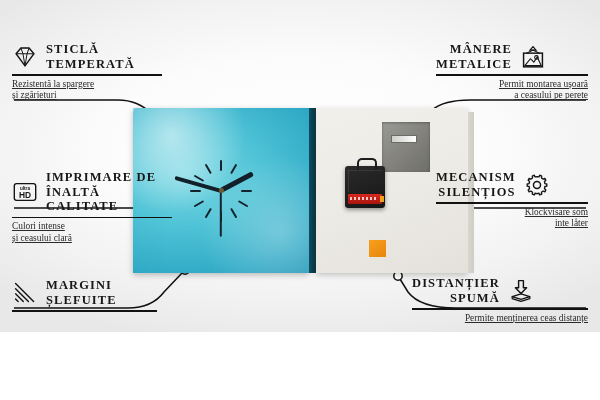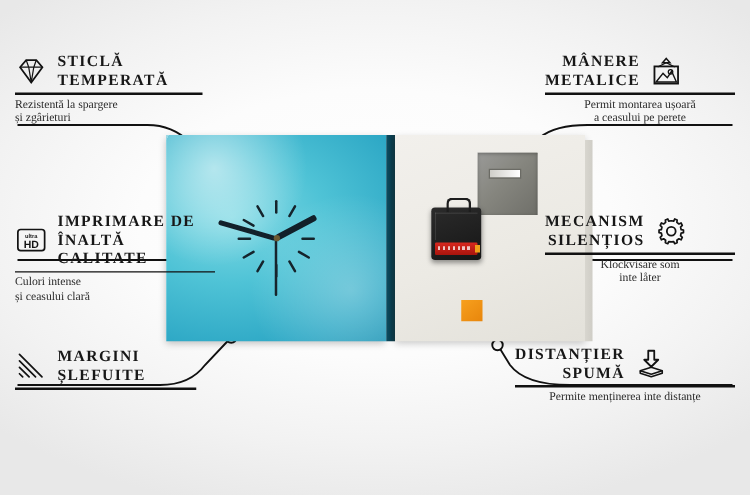--- a/index.html
+++ b/index.html
@@ -2,21 +2,21 @@
 <html><head>
 <meta charset="utf-8">
 <style>
   html,body{margin:0;padding:0;}
   body{
     width:600px;height:400px;overflow:hidden;
     font-family:"Liberation Serif", serif;
     background:#ffffff;
   }
   #stage{
-    position:relative;width:600px;height:396px;
+    position:relative;width:600px;height:332px;
     background:
       radial-gradient(ellipse 70% 60% at 50% 45%, #ffffff 0%, #fcfcfc 45%, #f2f2f2 75%, #e8e8e8 100%);
     overflow:hidden;
   }
   
   #product{
     position:absolute;left:133px;top:108px;width:335px;height:165px;
   }
   .panel{position:absolute;top:0;height:165px;}
   #panel-front{
@@ -87,28 +87,28 @@
     background:rgba(150,150,150,.45);z-index:-1;}
   
   .callout{position:absolute;}
   .co-head{display:flex;align-items:center;gap:8px;}
   .co-title{
     font-family:"Liberation Serif", serif;font-weight:bold;font-size:12.5px;
     letter-spacing:1.1px;line-height:14.5px;color:#171717;text-transform:uppercase;
   }
   .co-rule{height:1.6px;background:#111;margin:3px 0 3px 0;}
   .co-sub{
-    font-family:"Liberation Serif", serif;font-size:9.4px;line-height:11.6px;color:#2b2b2b;
+    font-family:"Liberation Serif", serif;font-size:9.4px;line-height:11.6px;color:#2b2b2b;text-decoration:underline;
   }
   .left .co-head{justify-content:flex-start;}
   .left .co-title{text-align:left;}
   .left .co-sub{text-align:left;}
   .right .co-head{justify-content:flex-start;}
   .right .co-title{text-align:right;}
-  .right .co-sub{text-align:center;}
+  .right .co-sub{text-align:right;}
   .ico{width:26px;height:24px;flex:0 0 26px;color:#131313;}
   .ico svg{display:block;width:100%;height:100%;}
   
   #wires{position:absolute;left:0;top:0;width:600px;height:400px;pointer-events:none;}
   #wires path{fill:none;stroke:#111;stroke-width:1.5;}
   #wires circle{fill:#fff;stroke:#111;stroke-width:1.5;}
 </style>
 </head>
 <body>
 
@@ -314,17 +314,17 @@
       <span class="ico">
         <svg viewBox="0 0 30 30">
           <path d="M12 2 h6 v9 h4 l-7 7 -7-7 h4 Z" fill="none" stroke="currentColor" stroke-width="1.8" stroke-linejoin="round"></path>
           <path d="M15 18.5 L26 22 L15 25.5 L4 22 Z" fill="none" stroke="currentColor" stroke-width="1.6" stroke-linejoin="round"></path>
           <path d="M4 22 v2.4 L15 28 L26 24.4 V22" fill="none" stroke="currentColor" stroke-width="1.6" stroke-linejoin="round"></path>
         </svg>
       </span>
     </div>
     <div class="co-rule"></div>
     <div class="co-sub">
-      <span>Permite menținerea inte distanțe</span><br>
+      <span>Permite menținerea ceas distanțe</span><br>
     </div>
   </div>
 
 </div>
 
 </body></html>

